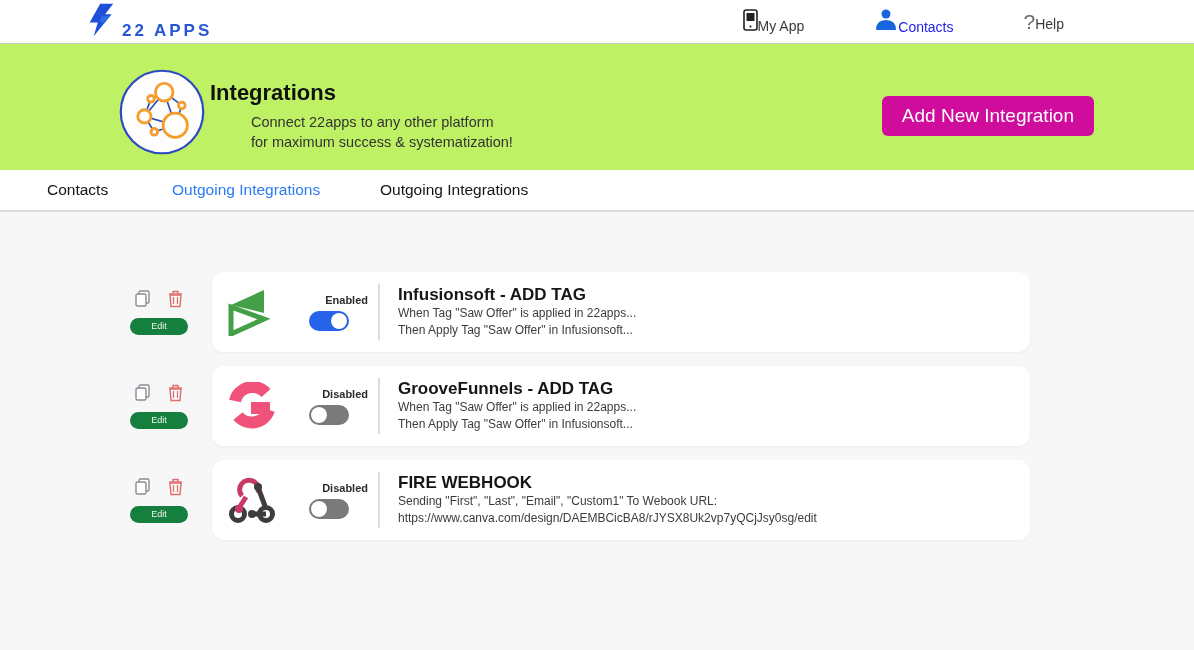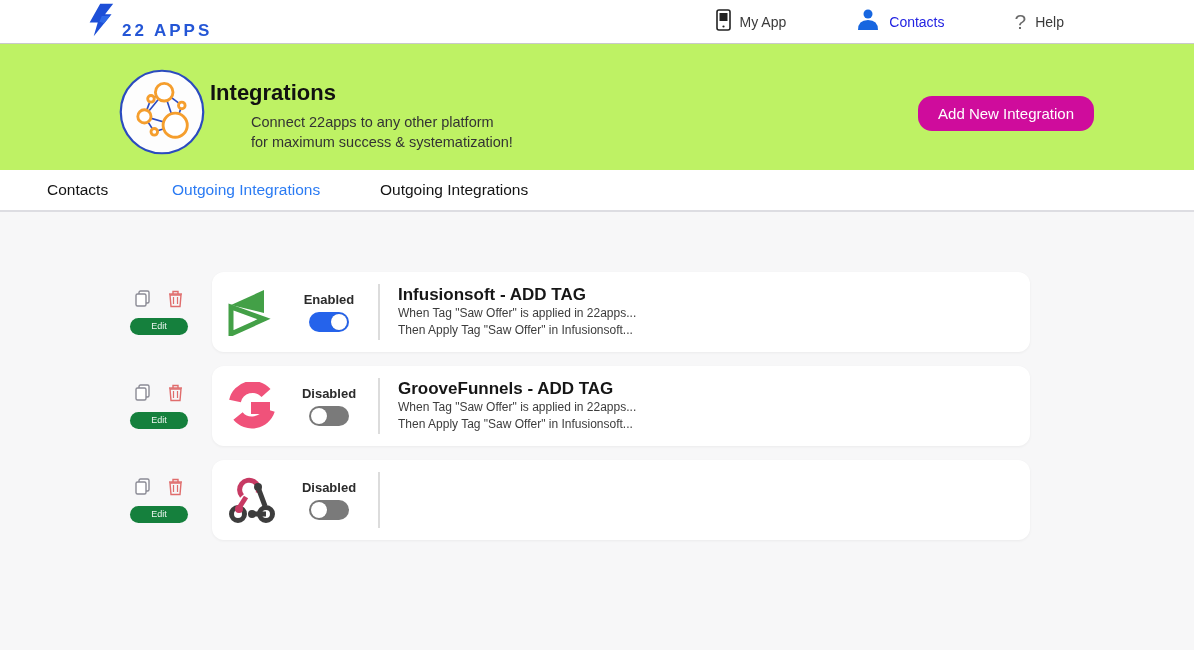--- a/index.html
+++ b/index.html
@@ -13,34 +13,34 @@
   .header {
     position:absolute; top:0; left:0; right:0; height:44px;
     background:#fff; border-bottom:1px solid #c9c9c9;
     display:flex; align-items:center;
   }
   .brand { display:flex; align-items:flex-end; gap:8px; margin-left:88px; cursor:pointer; }
   .brand-text {
     color:#2456d6; font-weight:bold; font-size:17px; letter-spacing:3px;
   }
   .hnav { position:absolute; right:130px; display:flex; align-items:center; gap:70px; }
-  .hnav-item { display:flex; align-items:center; gap:9px; font-size:14px; color:#3a3a3a; cursor:pointer; }
+  .hnav-item { display:flex; align-items:flex-end; font-size:14px; color:#3a3a3a; cursor:pointer; }
   .hnav-item.active { color:#2323e2; }
   .help-glyph { font-size:21px; color:#6a6a6a; font-weight:400; line-height:1; }
 
   
   .hero { position:absolute; top:44px; left:0; right:0; height:166px; background:#bef264; }
   .hero-icon { position:absolute; left:118px; top:24px; }
   .hero-text { position:absolute; left:210px; top:36px; }
   .hero-title { font-size:22px; font-weight:bold; color:#111; margin-bottom:6px; }
   .hero-sub { font-size:14.5px; color:#333; line-height:20px;margin-left:41px; }
   .add-btn {
     position:absolute; right:100px; top:52px;
-    background:#cf0c9c; color:#fff; border:none; border-radius:14px;
-    padding:9px 20px; font-size:15px; font-family:inherit; cursor:pointer;
+    background:#cf0c9c; color:#fff; border:none; border-radius:6px;
+    padding:9px 20px; font-size:19px; font-family:inherit; cursor:pointer;
   }
 
   
   .tabs {
     position:absolute; top:170px; left:0; right:0; height:42px; background:#fff;
     border-bottom:2px solid #dddde2; display:flex; align-items:center;
   }
   .tab { font-size:15.5px; color:#141414; cursor:pointer; position:absolute; }
   .tab.active { color:#2b7bf3; }
   .tab-0 { left:47px; } .tab-1 { left:172px; } .tab-2 { left:380px; }
@@ -59,21 +59,21 @@
     color:rgba(255,255,255,.92); font-size:9px; font-family:inherit; cursor:pointer; line-height:15px;
   }
 
   .card {
     position:absolute; left:212px; width:818px; height:80px; background:#fff;
     border-radius:12px; box-shadow:0 1px 3px rgba(0,0,0,.05);
     display:flex; align-items:center; padding-left:16px;
   }
   .card-logo { width:48px; height:48px; flex:0 0 48px; }
   .status-block { width:78px; margin-left:14px; text-align:center; }
-  .status-label { font-size:13px; font-weight:bold; color:#2b2b2b; margin-bottom:5px; }
+  .status-label { font-size:11px; font-weight:bold; color:#2b2b2b; margin-bottom:5px;text-align:right; }
   .toggle {
     width:40px; height:20px; border-radius:10px; margin:0 auto; position:relative; cursor:pointer;
   }
   .toggle.on  { background:#2563eb; }
   .toggle.off { background:#7a7a7a; }
   .knob {
     position:absolute; top:2px; width:16px; height:16px; border-radius:50%; background:#fff;
     box-shadow:0 0 1px rgba(0,0,0,.3);
   }
   .toggle.on  .knob { right:2px; }
@@ -288,16 +288,21 @@
           <circle cx="11" cy="33" r="4" fill="#c73a63"></circle>
         </svg>
       </span>
       <div class="status-block">
         <div class="status-label">Disabled</div>
         <div class="toggle off">
             <div class="knob"></div>
           </div>
       </div>
       <div class="vdiv"></div>
+      <div class="card-text">
+        <div class="card-title">FIRE WEBHOOK</div>
+        <div>Sending "First", "Last", "Email", "Custom1" To Webook URL:</div>
+        <div>https://www.canva.com/design/DAEMBCicBA8/rJYSX8Uk2vp7yQCjJsy0sg/edit</div>
+      </div>
     </div>
   </div>
 
 </div>
 
 </body></html>

